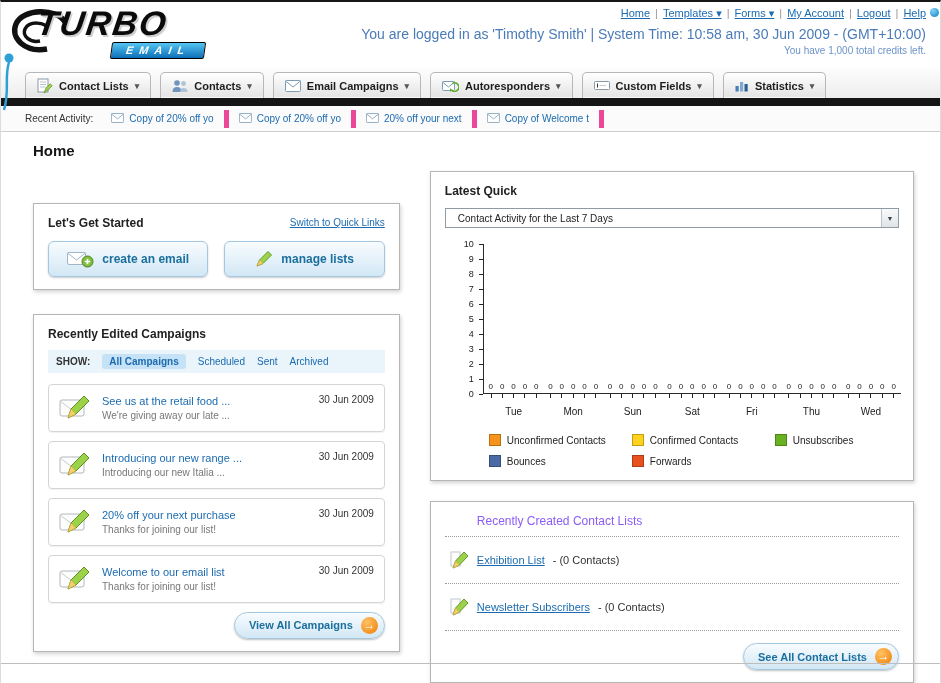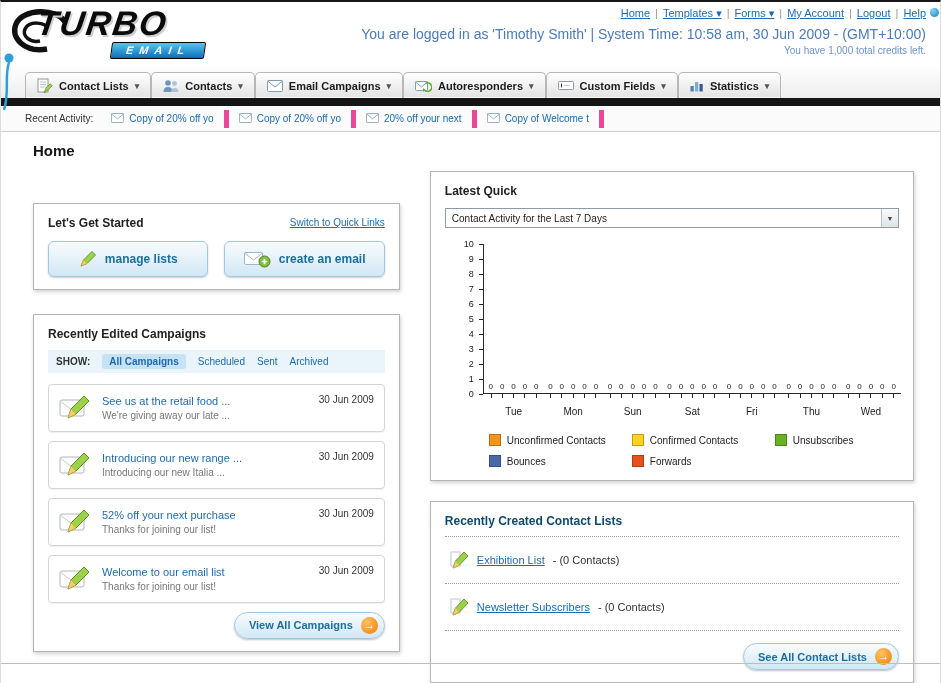--- a/index.html
+++ b/index.html
@@ -25,21 +25,21 @@
   .top-area { position:absolute; right:14px; top:5px; text-align:right; }
   .top-links { font-size:11px; }
   .top-links a { color:#1c6bb0; text-decoration:underline; cursor:pointer; }
   .top-links .sep { color:#999; margin:0 5px; }
   .login-info { font-size:14px; color:#4a7bb8; margin-top:6px; }
   .credits { font-size:10px; color:#6c93c9; margin-top:3px; }
 
   
   .nav-tabs { position:absolute; top:66px; left:0; width:100%; height:30px;
               background:linear-gradient(#fdfdfd,#ededed); display:flex; align-items:flex-end;
-              padding-left:24px; }
+              padding-left:24px; gap:9px; }
   .tab { display:flex; align-items:center; gap:6px; height:26px; padding:0 11px;
          background:linear-gradient(#ffffff,#e2e2e2); border:1px solid #b7b7b7; border-bottom:none;
          border-radius:5px 5px 0 0; font-size:11px; font-weight:bold; color:#1d1d1d; cursor:pointer;
          box-shadow:0 -1px 1px rgba(255,255,255,.8) inset; }
   .tab-icon { display:flex; align-items:center; }
   .caret { font-size:9px; color:#555; }
   .black-bar { position:absolute; top:96px; left:0; width:100%; height:8px; background:#151515; }
 
   
   .activity-bar { position:absolute; top:104px; left:0; width:100%; height:26px; background:#fbfbfb;
@@ -91,21 +91,21 @@
               padding:4px 6px 4px 14px; font-size:11px; font-weight:bold; color:#1b6f9e;
               box-shadow:0 1px 2px rgba(0,0,0,.25); cursor:pointer; }
   .arrow-circle { width:17px; height:17px; border-radius:50%;
                   background:radial-gradient(circle at 35% 30%, #ffc266, #ef7c00);
                   color:#fff; font-size:12px; line-height:17px; text-align:center; font-weight:bold; }
 
   
   .stats-panel { margin-bottom:20px; padding-bottom:18px; }
   .stats-title { font-weight:bold; font-size:12px; color:#222; margin-bottom:10px; }
   .dropdown { display:flex; justify-content:space-between; align-items:center; border:1px solid #8f9aa3;
-              height:20px; padding-left:6px; font-size:10px; color:#222; background:#fff; cursor:pointer;
+              height:20px; padding-left:12px; font-size:10px; color:#222; background:#fff; cursor:pointer;
               margin-bottom:16px; }
   .dd-btn { font-size:7px; color:#444; width:17px; height:100%; display:flex; align-items:center;
             justify-content:center; border-left:1px solid #b9c2c9; background:linear-gradient(#fafafa,#dfe4e8); }
   .chart { position:relative; margin:4px 0 0 2px; height:218px; }
   .chart-plot { position:absolute; left:36px; top:0; width:418px; height:150px;
                 border-left:1px solid #2a2a2a; border-bottom:1px solid #2a2a2a;
                 display:flex; justify-content:space-around; align-items:flex-end; }
   .ytick { position:absolute; left:0; width:36px; height:0; }
   .ytick span { position:absolute; right:9px; top:-5px; font-size:9px; color:#222; }
   .ytick i { position:absolute; right:0; top:0; width:4px; height:1px; background:#222; }
@@ -115,21 +115,21 @@
   .ticks { position:absolute; bottom:-5px; left:0; width:100%; display:flex; justify-content:space-between;
            padding:0 5px; }
   .ticks i { width:1px; height:4px; background:#222; }
   .xlabel { position:absolute; bottom:-24px; width:100%; text-align:center; font-size:10px; color:#222; }
   .chart-legend { position:absolute; left:42px; top:190px; width:430px; display:flex; flex-wrap:wrap;
                   row-gap:9px; }
   .legend-item { width:143px; display:flex; align-items:center; gap:6px; font-size:10px; color:#222; }
   .swatch { width:12px; height:12px; display:inline-block; border:1px solid rgba(0,0,0,.25); }
 
   
-  .cl-title { font-weight:bold; font-size:12px; color:#0c4a6e; margin-bottom:8px; }
+  .cl-title { font-weight:normal; font-size:12px; color:#8b5cf6; margin-bottom:8px;margin-left:32px; }
   .dotted { border-top:1px dotted #9a9a9a; margin:4px 0; }
   .cl-item { display:flex; align-items:center; gap:8px; padding:7px 0 7px 4px; font-size:11px; }
   .cl-item a { color:#1c6bb0; text-decoration:underline; cursor:pointer; }
   .cl-detail { color:#333; }
   .see-all-row { display:flex; justify-content:flex-end; margin-top:12px; }
 
   .footer-line { position:absolute; top:661px; left:0; width:100%; border-top:1px solid #bdbdbd; }
 </style>
 </head>
 <body>
@@ -269,37 +269,37 @@
       <div class="left-col">
 
         <div class="panel get-started">
           <div class="gs-header">
             <span class="gs-title">Let's Get Started</span>
             <a class="switch-link" href="#">Switch to Quick Links</a>
           </div>
           <div class="gs-buttons">
             <button class="gs-btn">
               <span class="tab-icon">
-                <svg width="18" height="18" viewBox="0 0 18 18">
-                    <path d="M2 16 L4.5 10 L13 1.5 L16.5 5 L8 13.5 Z" fill="#9bd24a" stroke="#5f8f1f" stroke-width="0.9"></path>
-                    <path d="M2 16 L4.5 10 L8 13.5 Z" fill="#f2d16b" stroke="#c9a23e" stroke-width="0.6"></path>
-                  </svg>
-              </span>
-              <span>manage lists</span>
-            </button>
-            <button class="gs-btn">
-              <span class="tab-icon">
                 <svg width="27" height="19" viewBox="0 0 27 19">
                     <rect x="0.5" y="3.5" width="18" height="12" rx="1.5" fill="#fff" stroke="#9fb6c8"></rect>
                     <path d="M0.5 4 L9.5 11 L18.5 4" stroke="#9fb6c8" fill="none"></path>
                     <circle cx="20.5" cy="12.5" r="5.5" fill="#7fbf3f" stroke="#4e7d1f"></circle>
                     <path d="M20.5 9.8 V15.2 M17.8 12.5 H23.2" stroke="#fff" stroke-width="1.7"></path>
                   </svg>
               </span>
               <span>create an email</span>
+            </button>
+            <button class="gs-btn">
+              <span class="tab-icon">
+                <svg width="18" height="18" viewBox="0 0 18 18">
+                    <path d="M2 16 L4.5 10 L13 1.5 L16.5 5 L8 13.5 Z" fill="#9bd24a" stroke="#5f8f1f" stroke-width="0.9"></path>
+                    <path d="M2 16 L4.5 10 L8 13.5 Z" fill="#f2d16b" stroke="#c9a23e" stroke-width="0.6"></path>
+                  </svg>
+              </span>
+              <span>manage lists</span>
             </button>
           </div>
         </div>
 
         <div class="panel campaigns">
           <div class="camp-title-h">Recently Edited Campaigns</div>
           <div class="filters-row">
             <span class="show-label">SHOW:</span>
           <a href="#" class="filter selected">All Campaigns</a>
               <a href="#" class="filter">Scheduled</a>
@@ -334,21 +334,21 @@
                 <span class="camp-date">30 Jun 2009</span>
               </div>
               <div class="campaign-item">
                 <span><svg width="34" height="28" viewBox="0 0 34 28">
                     <rect x="1" y="8" width="24" height="16" rx="2" fill="#fdfdfd" stroke="#b0b8bf"></rect>
                     <path d="M1 9 L13 18 L25 9" fill="none" stroke="#c7ccd1"></path>
                     <path d="M9 26 L12 17 L25 4 L30 9 L17 22 Z" fill="#9bd24a" stroke="#5f8f1f" stroke-width="1"></path>
                     <path d="M9 26 L12 17 L17 22 Z" fill="#f2d16b" stroke="#c9a23e" stroke-width="0.6"></path>
                   </svg></span>
                 <span class="camp-text">
-                  <a href="#" class="camp-title">52% off your next purchase</a>
+                  <a href="#" class="camp-title">20% off your next purchase</a>
                   <span class="camp-sub">Thanks for joining our list!</span>
                 </span>
                 <span class="camp-date">30 Jun 2009</span>
               </div>
               <div class="campaign-item">
                 <span><svg width="34" height="28" viewBox="0 0 34 28">
                     <rect x="1" y="8" width="24" height="16" rx="2" fill="#fdfdfd" stroke="#b0b8bf"></rect>
                     <path d="M1 9 L13 18 L25 9" fill="none" stroke="#c7ccd1"></path>
                     <path d="M9 26 L12 17 L25 4 L30 9 L17 22 Z" fill="#9bd24a" stroke="#5f8f1f" stroke-width="1"></path>
                     <path d="M9 26 L12 17 L17 22 Z" fill="#f2d16b" stroke="#c9a23e" stroke-width="0.6"></path>

